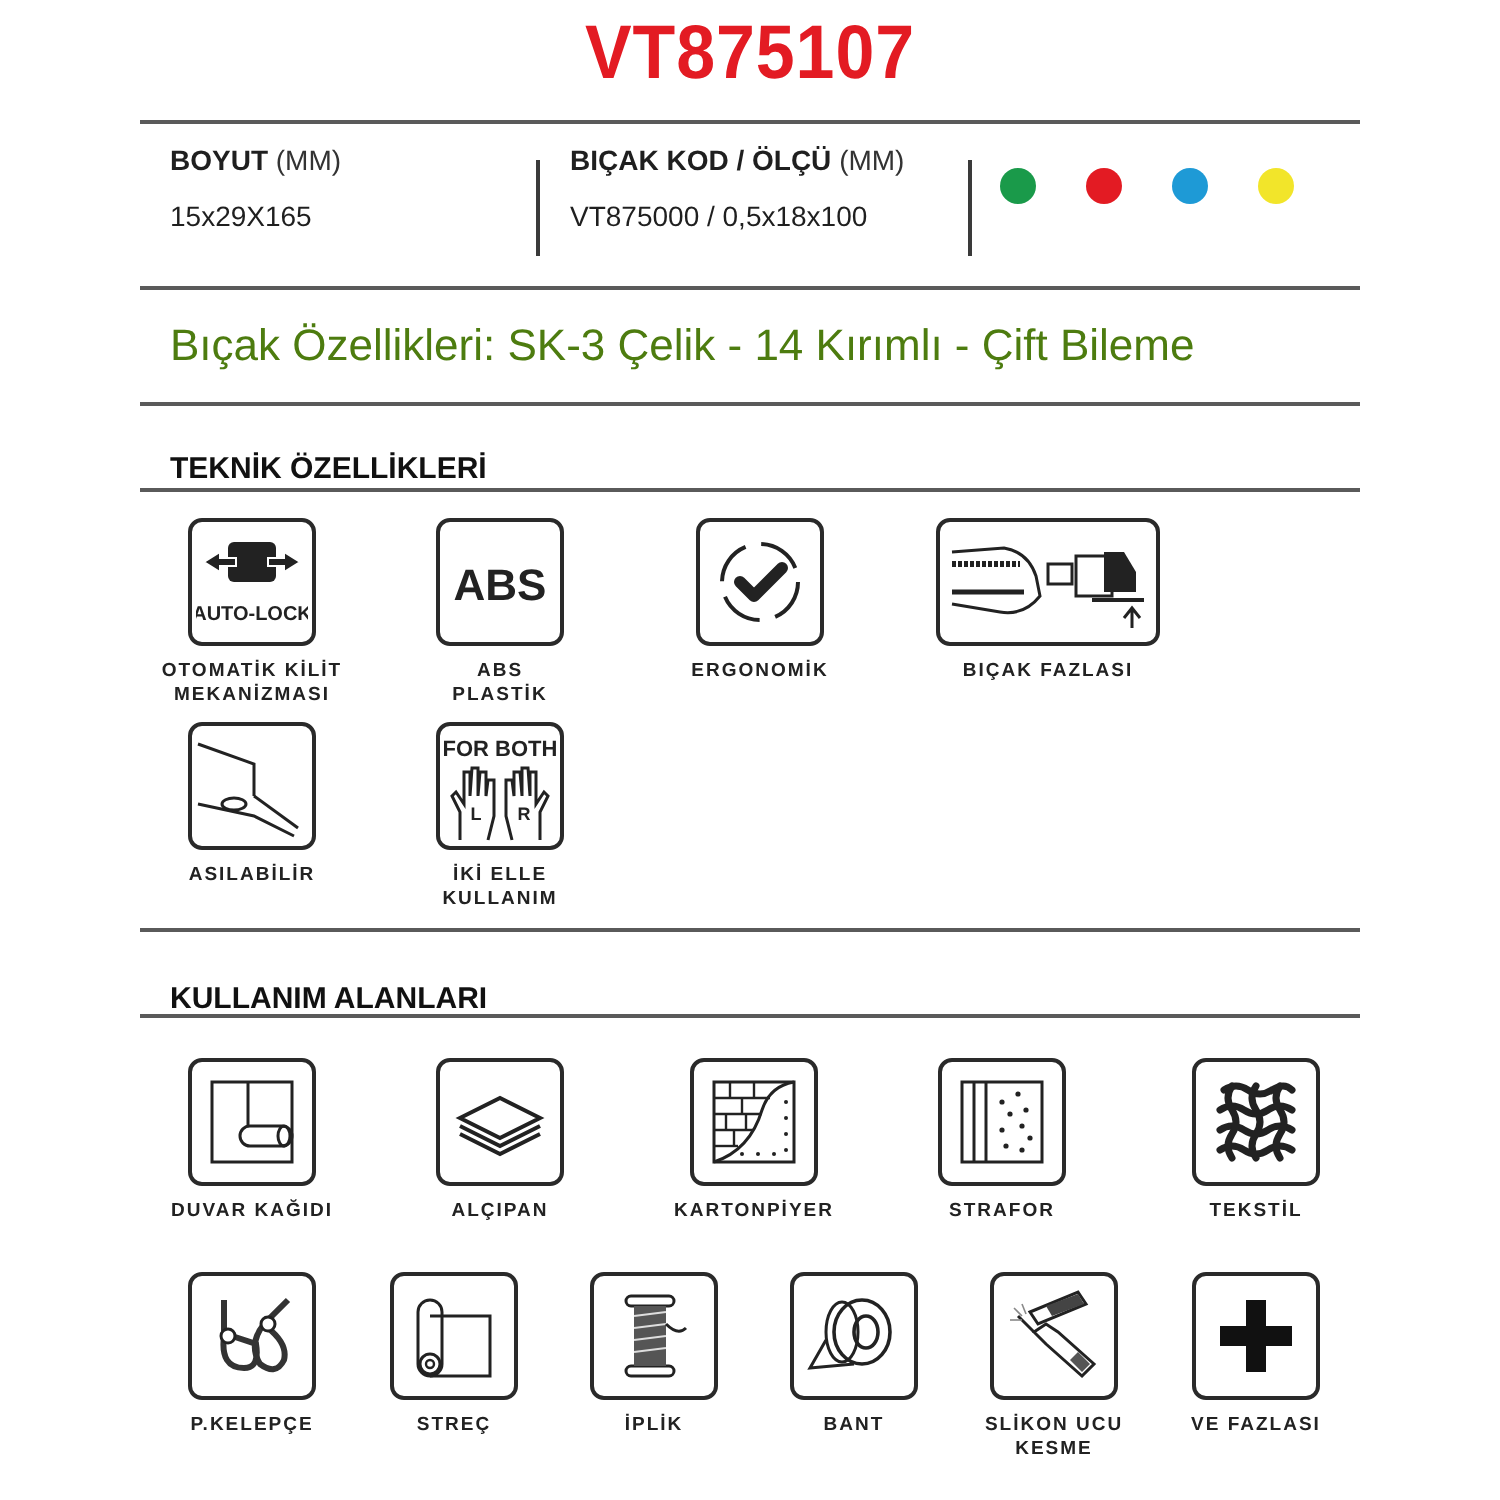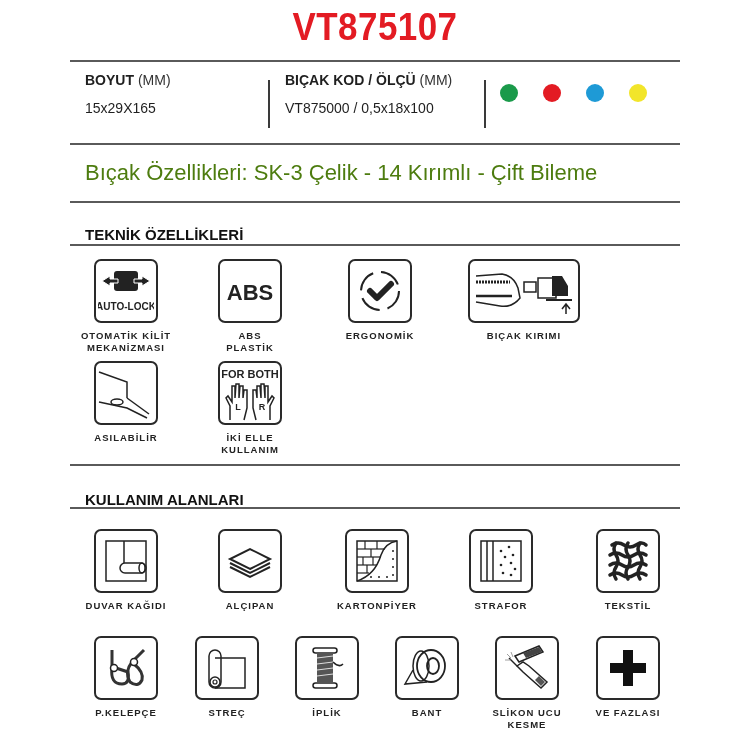--- a/index.html
+++ b/index.html
@@ -120,21 +120,21 @@
       <line x1="4" y1="18" x2="38" y2="18" stroke="#222" stroke-width="3" stroke-dasharray="2 1"></line>
       <line x1="4" y1="32" x2="40" y2="32" stroke="#222" stroke-width="2.5"></line>
       <rect x="52" y="18" width="12" height="10" fill="none" stroke="#222" stroke-width="1.5"></rect>
       <path d="M66 14 L84 14 L84 34 L66 34 Z" fill="none" stroke="#222" stroke-width="1.5"></path>
       <path d="M80 12 L90 12 L96 22 L96 32 L80 32 Z" fill="#222"></path>
       <line x1="74" y1="36" x2="100" y2="36" stroke="#222" stroke-width="2"></line>
       <path d="M94 50 L94 41 M90 45 L94 40 L98 45" fill="none" stroke="#222" stroke-width="1.5"></path>
     </svg>
   </div>
   <div class="icon-label">
-    <div>BIÇAK KIRIMI</div>
+    <div>BIÇAK FAZLASI</div>
   </div>
 </div>
 
 <div class="icon-item" style="left:66px;top:361px">
   <div class="icon-box">
     <svg width="58" height="58" viewBox="0 0 58 58">
       <path d="M2 8 L30 18 L30 34" fill="none" stroke="#222" stroke-width="1.5"></path>
       <path d="M2 38 L30 44 L50 54" fill="none" stroke="#222" stroke-width="1.5"></path>
       <path d="M30 34 L52 50" fill="none" stroke="#222" stroke-width="1.5"></path>
       <ellipse cx="20" cy="38" rx="6" ry="3" fill="none" stroke="#222" stroke-width="1.5"></ellipse>

